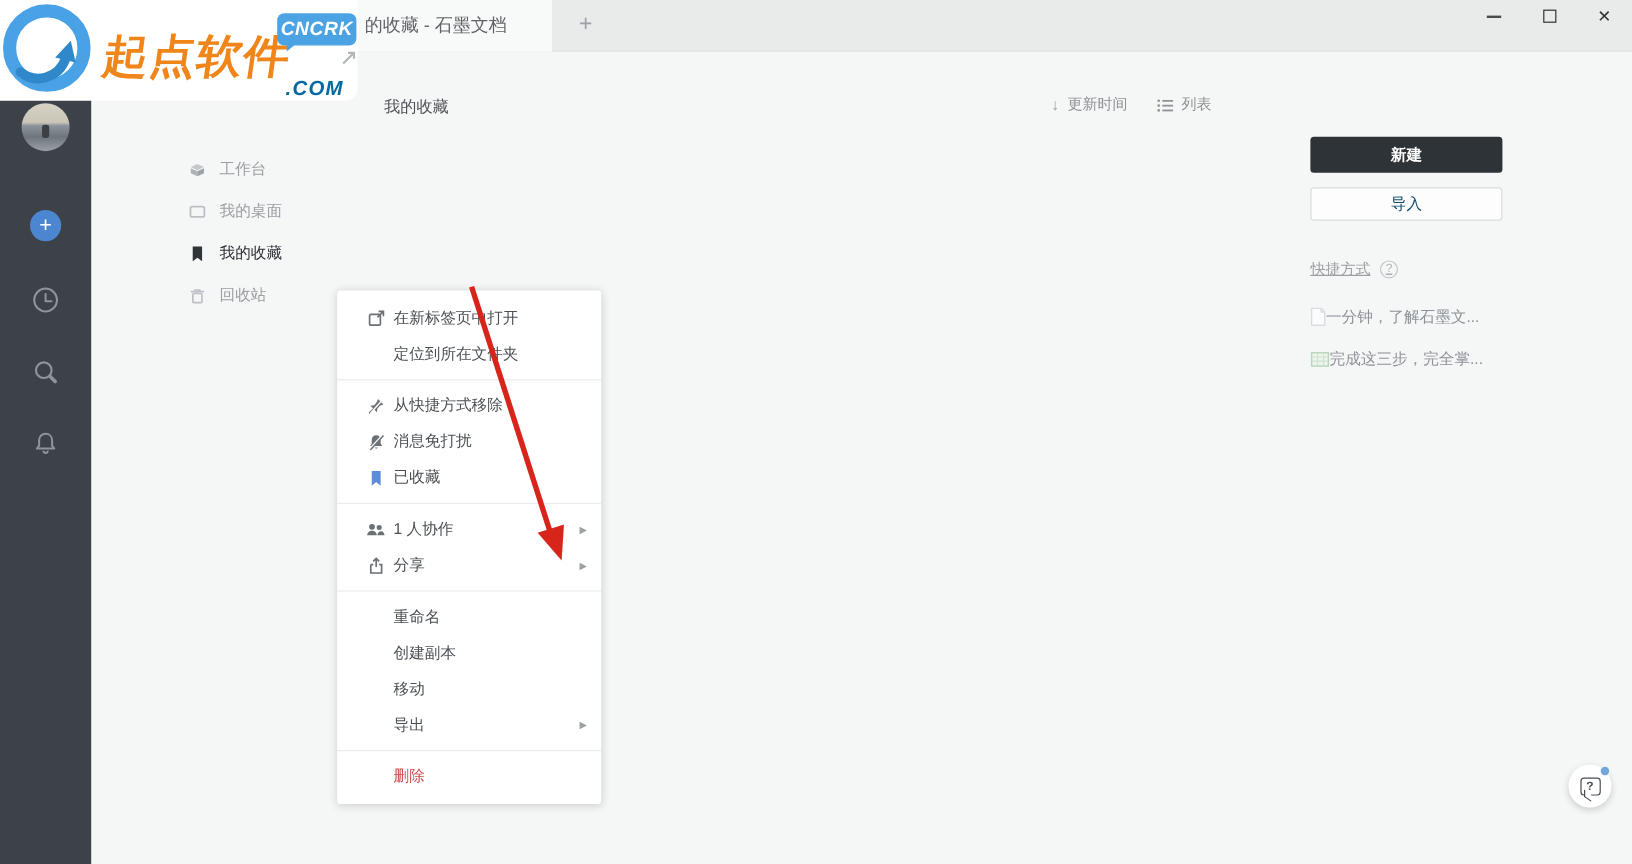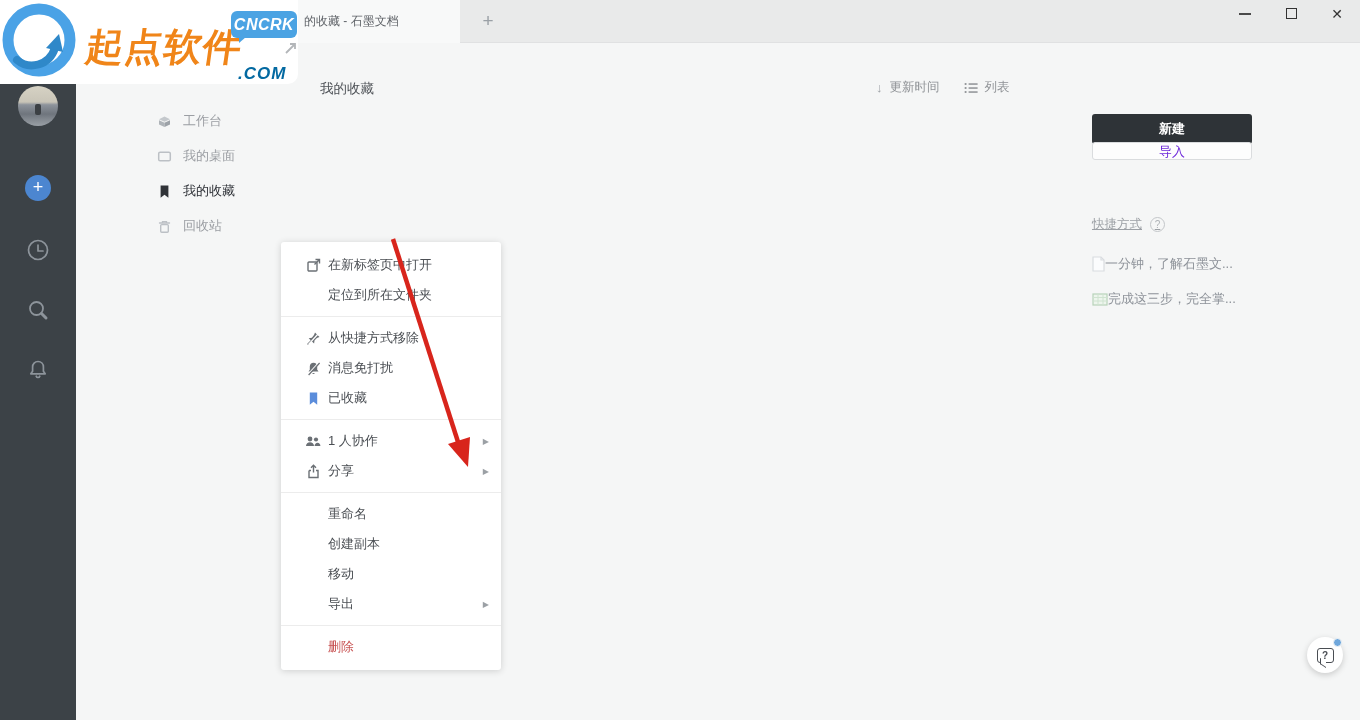--- a/index.html
+++ b/index.html
@@ -3,21 +3,21 @@
 <meta charset="utf-8">
 <style>
   * { margin:0; padding:0; box-sizing:border-box; }
   html,body { width:1360px; height:720px; overflow:hidden; }
   body { font-family:"Liberation Sans","DejaVu Sans",sans-serif; }
   #app { position:relative; width:1360px; height:720px; background:#f5f6f6; overflow:hidden; }
 
   
   .tabbar { position:absolute; left:76px; top:0; right:0; height:43px; background:#e9eaea; border-bottom:1px solid #e0e1e2; }
   .tab-active { position:absolute; left:174px; top:0; width:210px; height:43px; background:#f8f9f9; }
-  .tab-title { position:absolute; left:228px; top:0; height:43px; line-height:43px; font-size:12px; color:#5f6368; white-space:nowrap; }
+  .tab-title { position:absolute; left:228px; top:0; height:43px; line-height:43px; font-size:15px; color:#5f6368; white-space:nowrap; }
   .tab-plus { position:absolute; left:395px; top:0; width:34px; height:43px; text-align:center; line-height:41px; font-size:19px; color:#9aa0a6; cursor:default; }
   .win-controls { position:absolute; right:0; top:0; height:27px; display:flex; }
   .win-btn { width:46px; height:27px; display:flex; align-items:center; justify-content:center; color:#3c3c3c; }
   .win-min-bar { width:12px; height:0; border-top:2px solid #4a4a4a; display:block; }
   .win-max-box { width:11px; height:11px; border:1.5px solid #333; display:block; }
   .win-close-x { font-size:14px; color:#333; }
 
   
   .sidebar { position:absolute; left:0; top:0; width:76px; height:720px; background:#3c4247; }
   .avatar { position:absolute; left:18px; top:86px; width:40px; height:40px; border-radius:50%; overflow:hidden;
@@ -29,21 +29,21 @@
 
   
   .wm { position:absolute; left:0; top:0; width:298px; height:84px; background:#ffffff; z-index:60; border-bottom-right-radius:10px; }
   .wm-brand { position:absolute; left:86px; top:22px; font-size:38px; font-weight:bold; color:#f08519; transform:skewX(-8deg); letter-spacing:1px; white-space:nowrap; }
   .wm-badge { position:absolute; left:231px; top:11px; width:66px; height:27px; background:#4ba3e3; border-radius:6px; color:#fff;
               font-size:16px; font-weight:bold; font-style:italic; text-align:center; line-height:27px; letter-spacing:.5px; }
   .wm-badge:after { content:""; position:absolute; left:8px; bottom:-5px; border-width:6px 7px 0 0; border-style:solid; border-color:#4ba3e3 transparent transparent transparent; }
   .wm-domain { position:absolute; left:238px; top:40px; color:#0369a1; font-size:17px; font-weight:bold; font-style:italic; letter-spacing:1px;margin-top:24px; }
 
   
-  .nav-item { position:absolute; left:157px; height:22px; display:flex; align-items:center; gap:11px; font-size:13px; color:#9b9ea3; cursor:default; white-space:nowrap; }
+  .nav-item { position:absolute; left:157px; height:22px; display:flex; align-items:center; gap:11px; font-size:13px; color:#9b9ea3; cursor:default; white-space:nowrap;margin-top:20px; }
   .nav-item.active { color:#2d3036; }
 
   
   .page-title { position:absolute; left:320px; top:80px; font-size:13.5px; color:#4f5358; }
   .sort-group { position:absolute; left:876px; top:79px; display:flex; align-items:center; gap:24px; font-size:12.5px; color:#8f9296; }
   .sort-item { display:flex; align-items:center; gap:7px; }
   .sort-arrow { font-size:13px; color:#9ea2a6; }
 
   
   .card { position:absolute; left:283px; top:115px; width:122px; height:123px; background:#fbfcfd; border:1px solid #e9ecef; }
@@ -61,21 +61,21 @@
   .mi { height:30px; display:flex; align-items:center; padding:0 12px 0 24px; font-size:13px; color:#4b4f54; cursor:default; }
   .mi .ic { width:16px; height:16px; margin-right:7px; display:flex; align-items:center; justify-content:center; flex:0 0 16px; }
   .mi.noicon { padding-left:47px; }
   .mi .sub-arrow { margin-left:auto; font-size:8px; color:#9ba0a5; }
   .mi.danger { color:#c75050; }
   .divider { height:1px; background:#ececec; margin:6px 0; }
 
   
   .btn-new { position:absolute; left:1092px; top:114px; width:160px; height:30px; background:#2e3337; color:#ffffff;
              border:none; border-radius:3px; font-size:13px; font-weight:bold; font-family:inherit; }
-  .btn-import { position:absolute; left:1092px; top:142px; width:160px; height:18px; background:#fdfdfd; color:#6d28d9;
+  .btn-import { position:absolute; left:1092px; top:156px; width:160px; height:28px; background:#fdfdfd; color:#0c4a6e;
                 border:1px solid #dadcde; border-radius:3px; font-size:13px; font-family:inherit; }
   .sc-title { position:absolute; left:1092px; top:216px; display:flex; align-items:center; gap:8px; font-size:12.5px; color:#9ca0a5;text-decoration:underline; }
   .help-circle { width:15px; height:15px; border:1px solid #c3c6c9; border-radius:50%; color:#aeb2b6; font-size:10px;
                  display:flex; align-items:center; justify-content:center; }
   .sc-item { position:absolute; left:1092px; display:flex; align-items:center; gap:0; font-size:13px; color:#8d9299; }
 
   
   .fab { position:absolute; left:1307px; top:637px; width:36px; height:36px; background:#fff; border-radius:50%;
          box-shadow:0 2px 6px rgba(0,0,0,.18); display:flex; align-items:center; justify-content:center; }
   .fab-bubble { position:relative; width:17px; height:15px; border:1.6px solid #4a4e54; border-radius:3px;

